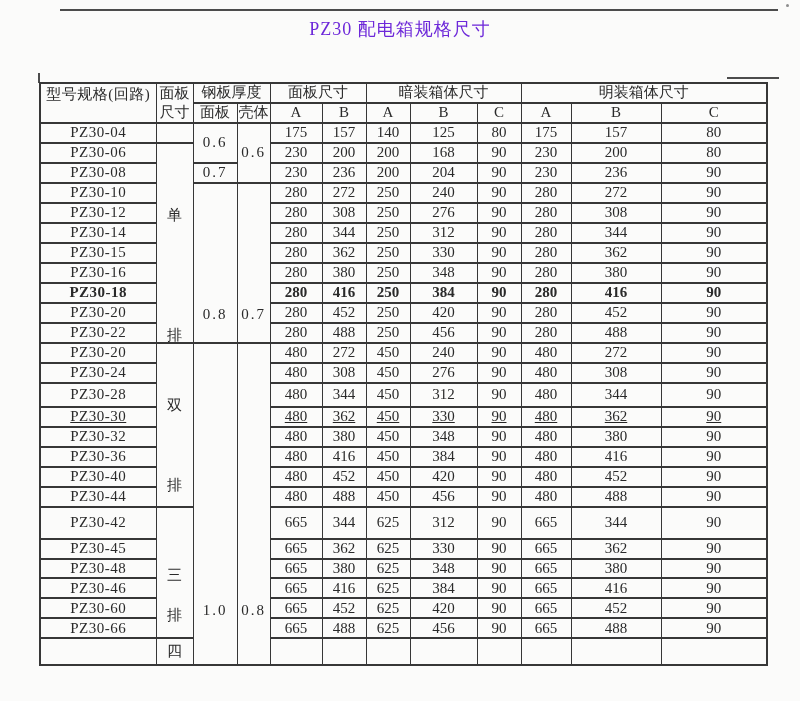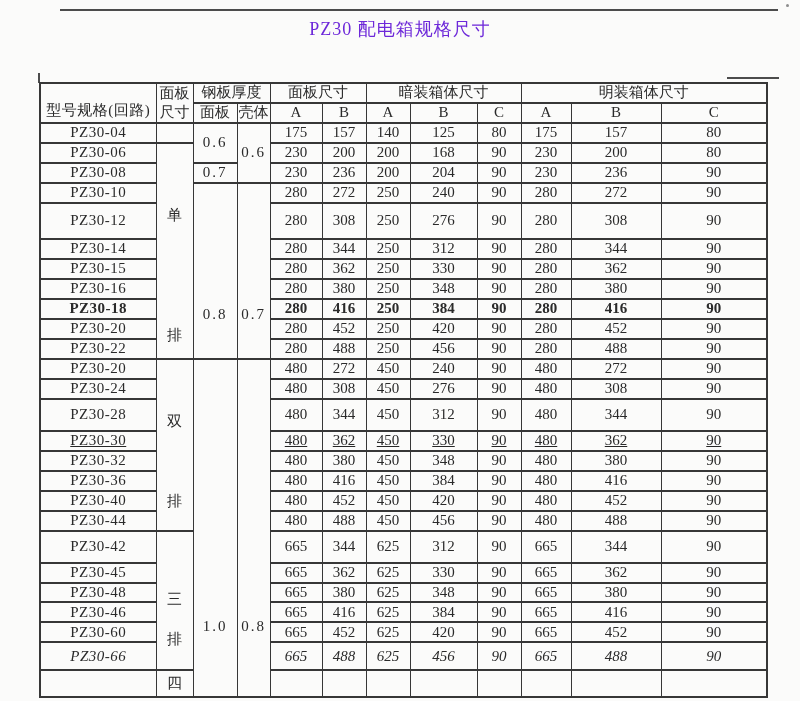--- a/index.html
+++ b/index.html
@@ -29,21 +29,21 @@
     border:1px solid #373737;
     border-top-width:2px;border-bottom-width:2px;
     padding:0;margin:0;
     text-align:center;vertical-align:middle;
     font-size:15px;line-height:1.15;
     overflow:hidden;
     color:#2a2a2a;
   }
   thead tr.h1{height:19px;}
   thead tr.h2{height:17px;}
-  td.model-h{vertical-align:top;padding-top:18px;letter-spacing:0.5px;}
+  td.model-h{vertical-align:top;padding-top:2px;letter-spacing:0.5px;}
   td.circuit-h{line-height:19px;padding:0 2px;}
   td.model{letter-spacing:0.5px;}
   td.thk{letter-spacing:2px;}
   td.merged{position:relative;vertical-align:top;}
   span.pos{
     position:absolute;left:0;right:0;
     transform:translateY(-50%);
     text-align:center;line-height:1;
   }
 </style>
@@ -146,21 +146,21 @@
         </td>
         <td>280</td>
         <td>272</td>
         <td>250</td>
         <td>240</td>
         <td>90</td>
         <td>280</td>
         <td>272</td>
         <td>90</td>
       </tr>
-      <tr style="height: 36px; border-radius: 6px;">
+      <tr style="height: 20px; border-radius: 6px;">
         <td class="model">PZ30-12</td>
         <td>280</td>
         <td>308</td>
         <td>250</td>
         <td>276</td>
         <td>90</td>
         <td>280</td>
         <td>308</td>
         <td>90</td>
       </tr>
@@ -255,21 +255,21 @@
         <td class="model">PZ30-24</td>
         <td>480</td>
         <td>308</td>
         <td>450</td>
         <td>276</td>
         <td>90</td>
         <td>480</td>
         <td>308</td>
         <td>90</td>
       </tr>
-      <tr style="height: 32px; border-radius: 8px;">
+      <tr style="height: 24px; border-radius: 8px;">
         <td class="model">PZ30-28</td>
         <td>480</td>
         <td>344</td>
         <td>450</td>
         <td>312</td>
         <td>90</td>
         <td>480</td>
         <td>344</td>
         <td>90</td>
       </tr>
@@ -380,21 +380,21 @@
         <td class="model">PZ30-60</td>
         <td>665</td>
         <td>452</td>
         <td>625</td>
         <td>420</td>
         <td>90</td>
         <td>665</td>
         <td>452</td>
         <td>90</td>
       </tr>
-      <tr style="height: 28px; font-style: italic;">
+      <tr style="height: 20px;">
         <td class="model">PZ30-66</td>
         <td>665</td>
         <td>488</td>
         <td>625</td>
         <td>456</td>
         <td>90</td>
         <td>665</td>
         <td>488</td>
         <td>90</td>
       </tr>

